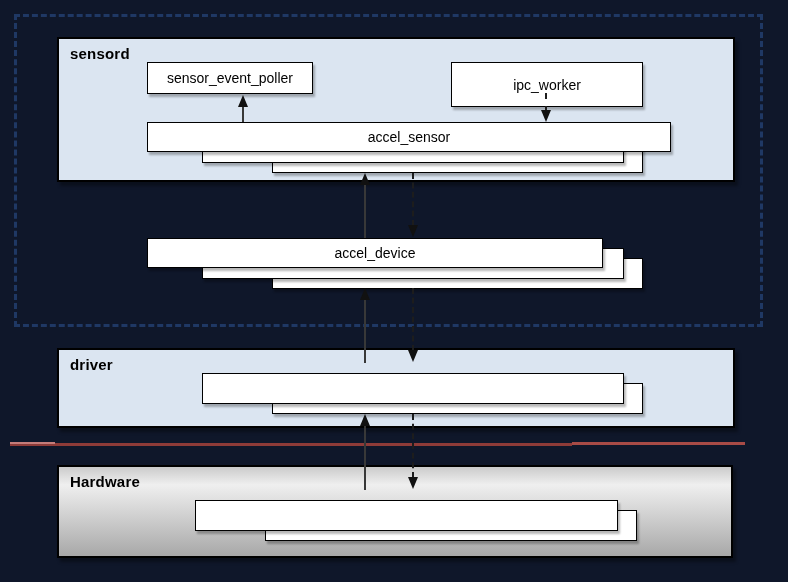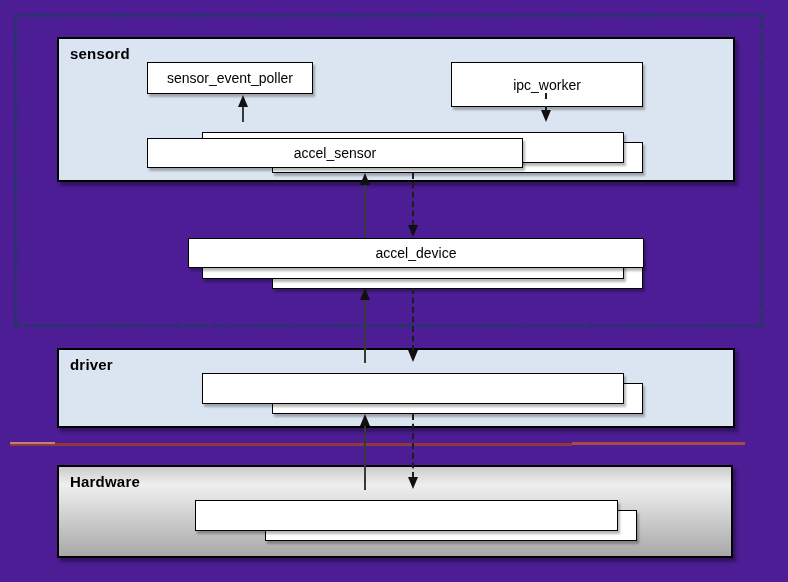--- a/index.html
+++ b/index.html
@@ -1,17 +1,17 @@
 <!DOCTYPE html>
 <html style="--section-fill: #dbe5f1; --boundary-dash: #1f3864; --hw-divider-dark: #8e3b38; --hw-divider-light: #a84b46; --hardware-fill-top: #cbcbcb; --hardware-fill-bottom: #a8a8a8;"><head>
 <meta charset="utf-8">
 <style>
   html,body{margin:0;padding:0;background:#ffffff;}
   #canvas{
-    position:relative;width:788px;height:582px;background:#4c1d95;overflow:hidden;
+    position:relative;width:788px;height:582px;background:#0f172a;overflow:hidden;
     font-family:"Liberation Sans","DejaVu Sans",sans-serif;color:#000;
   }
   .boundary{
     position:absolute;border:3px dashed var(--boundary-dash,#1f3864);
     background:transparent;box-sizing:border-box;
   }
   .section{
     position:absolute;background:var(--section-fill,#dbe5f1);
     border:2px solid #000;box-sizing:border-box;
     box-shadow:3px 4px 3px rgba(0,0,0,0.35);
@@ -76,27 +76,27 @@
   <div class="node" style="left:147px;top:62px;width:166px;height:32px;">
     <span>sensor_event_poller</span>
   </div>
 
   <div class="node" style="left:451px;top:62px;width:192px;height:45px;">
     <span>ipc_worker</span>
   </div>
 
   <div class="stackbox" style="left:272px;top:142px;width:371px;height:31px;"></div>
   <div class="stackbox" style="left:202px;top:132px;width:422px;height:31px;"></div>
-  <div class="node" style="left:147px;top:122px;width:376px;height:30px;margin-top:16px;">
+  <div class="node" style="left:147px;top:122px;width:524px;height:30px;">
     <span>accel_sensor</span>
   </div>
 
   <div class="stackbox" style="left:272px;top:258px;width:371px;height:31px;"></div>
   <div class="stackbox" style="left:202px;top:248px;width:422px;height:31px;"></div>
-  <div class="node" style="left:147px;top:238px;width:456px;height:30px;margin-left:41px;">
+  <div class="node" style="left:147px;top:238px;width:456px;height:30px;">
     <span>accel_device</span>
   </div>
 
   <div class="stackbox" style="left:272px;top:383px;width:371px;height:31px;"></div>
   <div class="stackbox" style="left:202px;top:373px;width:422px;height:31px;"></div>
 
   <div class="stackbox" style="left:265px;top:510px;width:372px;height:31px;"></div>
   <div class="stackbox" style="left:195px;top:500px;width:423px;height:31px;"></div>
 
   <div class="vline-solid" style="left:242px;top:103px;height:19px;"></div>

